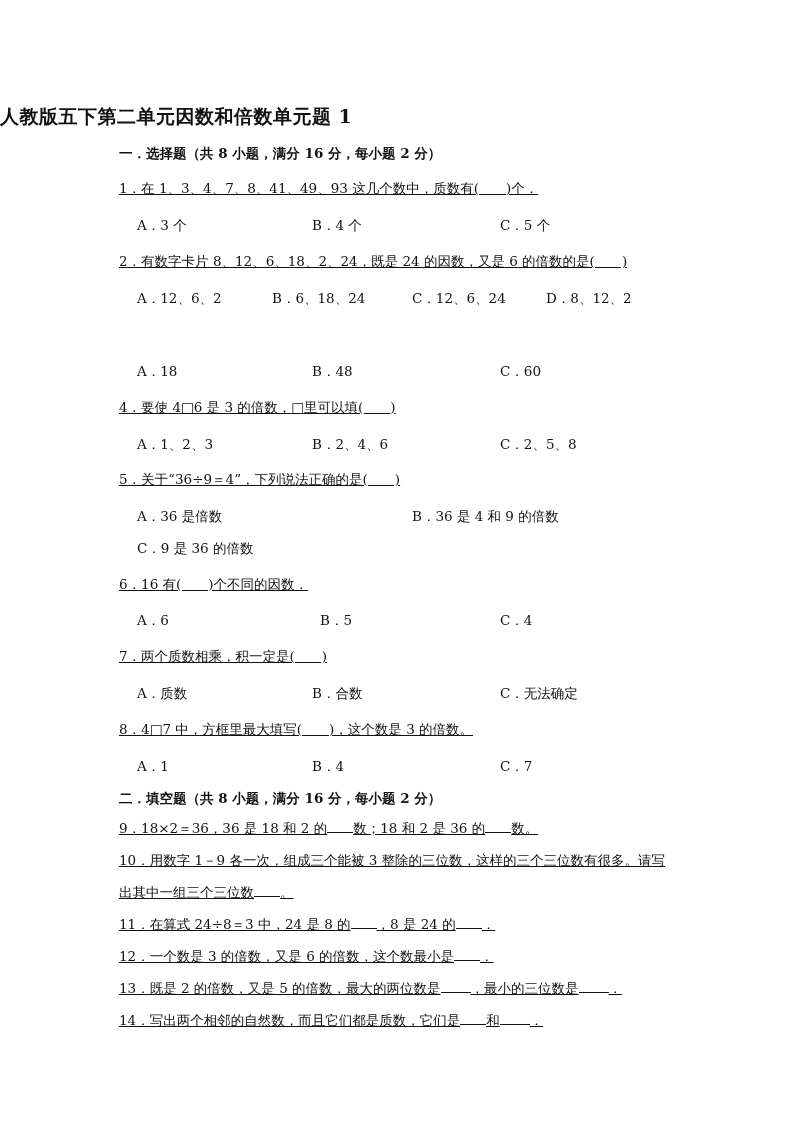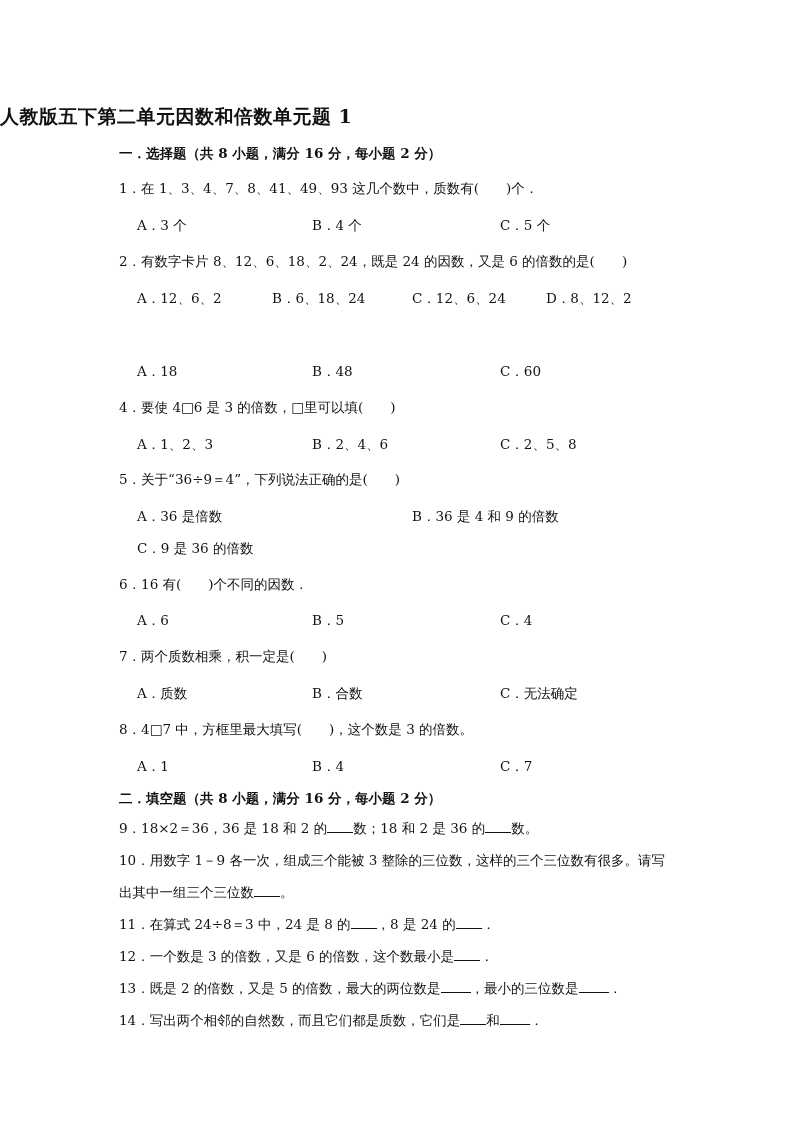--- a/index.html
+++ b/index.html
@@ -2,21 +2,21 @@
 <html><head>
   <meta charset="utf-8">
   <style>
     html, body { margin: 0; padding: 0; background: #ffffff; }
     body { width: 794px; height: 1123px; position: relative; overflow: hidden;
            font-family: "DejaVu Serif", "Liberation Serif", serif; color: #111; }
     .page { position: absolute; left: 0; top: 0; width: 794px; height: 1123px; }
     .title { position: absolute; left: 0; top: 104px; width: 794px; 
              font-size: 19px; font-weight: bold; letter-spacing: 0.5px; }
     .section { position: absolute; left: 119px; font-size: 13.5px; font-weight: bold; }
-    .q { position: absolute; left: 119px; font-size: 13.5px; white-space: nowrap; }
+    .q { position: absolute; left: 119px; font-size: 13.5px; white-space: nowrap; text-decoration: underline; }
     .opt { position: absolute; font-size: 13.5px; white-space: nowrap; }
     .blank { display: inline-block; border-bottom: 1px solid #111; width: 26px; height: 12px; vertical-align: baseline; }
     .blank.w30 { width: 30px; }
   </style>
 </head>
 <body>
 
 <div class="page">
   <div class="title">人教版五下第二单元因数和倍数单元题 1</div>
 
@@ -42,21 +42,21 @@
   <div class="opt" style="left:312px;top:436px">B．2、4、6</div>
   <div class="opt" style="left:500px;top:436px">C．2、5、8</div>
 
   <div class="q" style="top:471px">5．关于“36÷9＝4”，下列说法正确的是(　　)</div>
   <div class="opt" style="left:137px;top:508px">A．36 是倍数</div>
   <div class="opt" style="left:412px;top:508px">B．36 是 4 和 9 的倍数</div>
   <div class="opt" style="left:137px;top:540px">C．9 是 36 的倍数</div>
 
   <div class="q" style="top:576px">6．16 有(　　)个不同的因数．</div>
   <div class="opt" style="left:137px;top:612px">A．6</div>
-  <div class="opt" style="left:312px;top:612px">B．5</div>
+  <div class="opt" style="left:320px;top:612px">B．5</div>
   <div class="opt" style="left:500px;top:612px">C．4</div>
 
   <div class="q" style="top:648px">7．两个质数相乘，积一定是(　　)</div>
   <div class="opt" style="left:137px;top:685px">A．质数</div>
   <div class="opt" style="left:312px;top:685px">B．合数</div>
   <div class="opt" style="left:500px;top:685px">C．无法确定</div>
 
   <div class="q" style="top:721px">8．4□7 中，方框里最大填写(　　)，这个数是 3 的倍数。</div>
   <div class="opt" style="left:137px;top:758px">A．1</div>
   <div class="opt" style="left:312px;top:758px">B．4</div>

